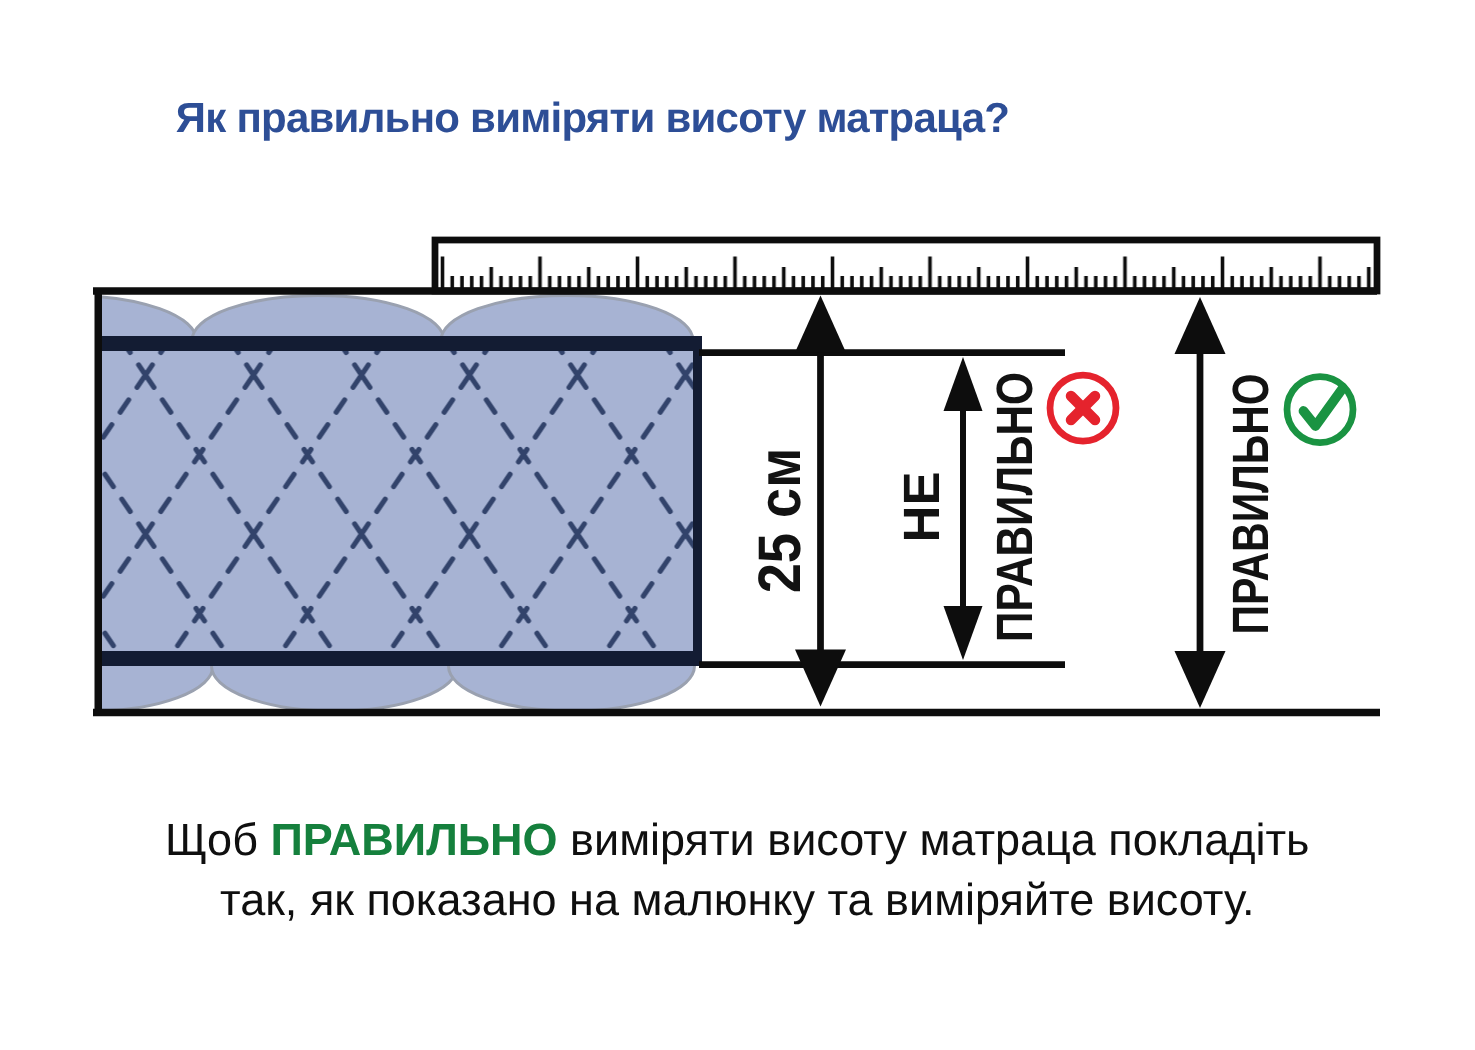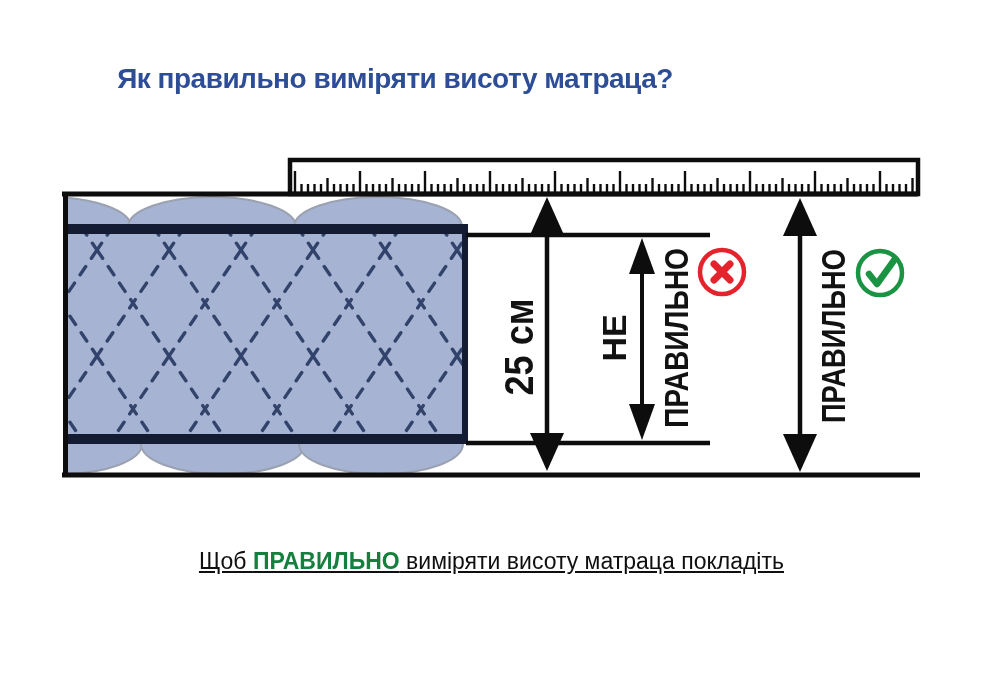--- a/index.html
+++ b/index.html
@@ -12,21 +12,21 @@
     text-align:center;font-size:28px;font-weight:700;letter-spacing:-0.5px;
     color:#2d4e96;
   }
   .diagram{position:absolute;top:0;left:0;}
   .dlabel{
     font-family:"Liberation Sans", sans-serif;
     font-weight:700;fill:#121212;
   }
   .caption{
     position:absolute;top:541px;left:0;width:983px;
-    text-align:center;font-size:23px;line-height:40px;color:#0f0f0f;text-decoration:underline;
+    text-align:center;font-size:30px;line-height:40px;color:#0f0f0f;
   }
   .caption .hl{color:#15803d;font-weight:700;}
 </style>
 </head>
 <body>
 
 <h1 class="title">Як правильно виміряти висоту матраца?</h1>
 
 <svg class="diagram" width="983" height="700" viewBox="0 0 983 700">
   <defs>
@@ -125,13 +125,14 @@
   </g>
 
   <g>
     <circle cx="880" cy="273" r="22" fill="#ffffff" stroke="#1a9342" stroke-width="4.5"></circle>
     <polyline points="869,274 877,284 895,259" fill="none" stroke="#1a9342" stroke-width="6.5" stroke-linecap="round" stroke-linejoin="round"></polyline>
   </g>
 </svg>
 
 <div class="caption">
   <div><span>Щоб </span><span class="hl">ПРАВИЛЬНО</span><span> виміряти висоту матраца покладіть</span></div>
+  <div>так, як показано на малюнку та виміряйте висоту.</div>
 </div>
 
 </body></html>

